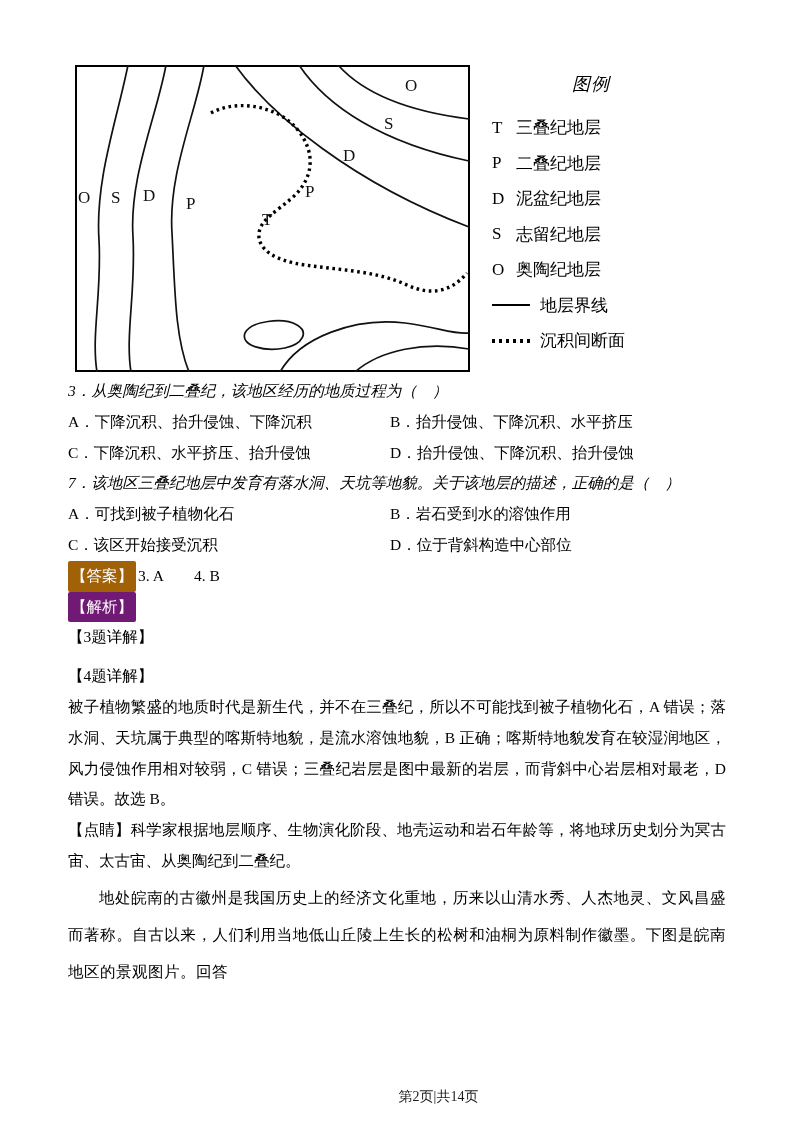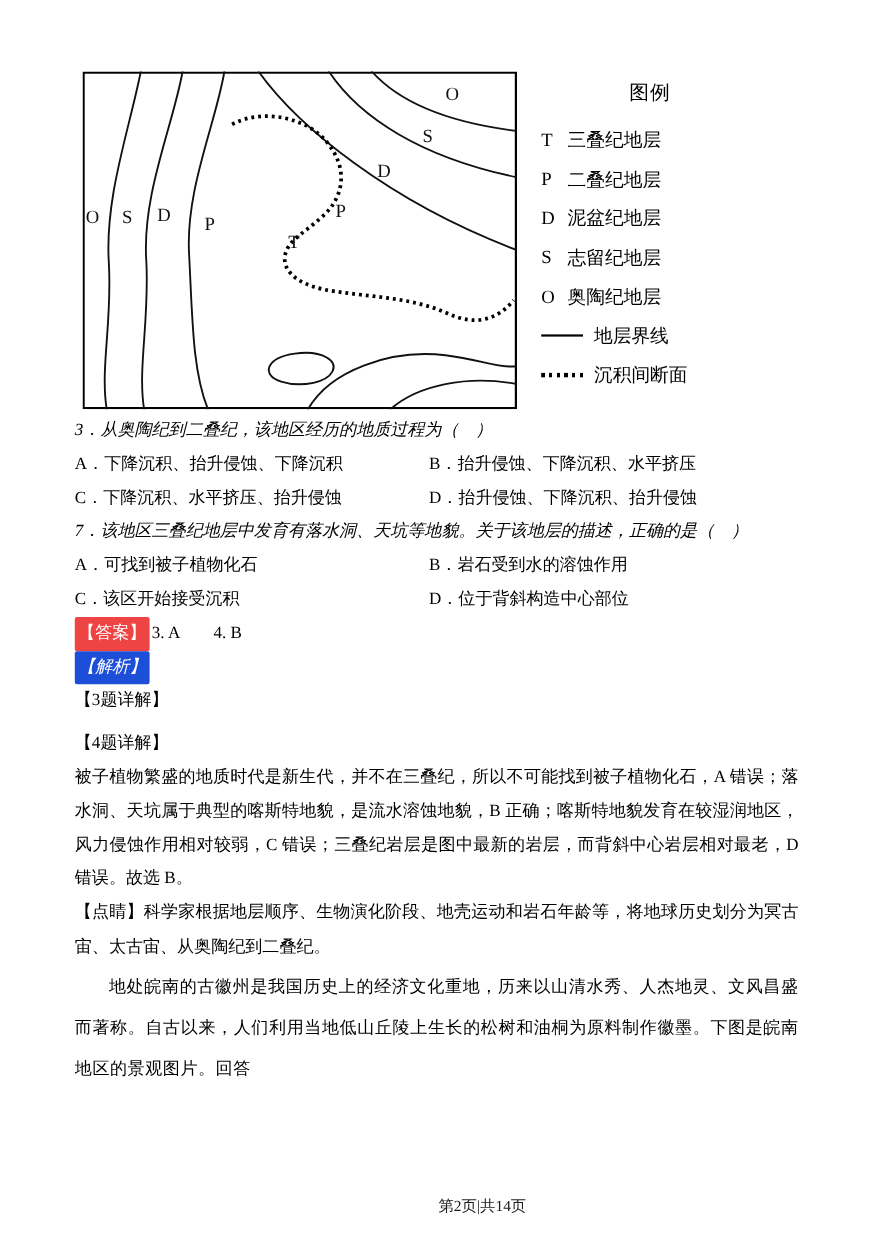--- a/index.html
+++ b/index.html
@@ -12,41 +12,41 @@
   .map {
     position:absolute; left:75px; top:65px; width:395px; height:307px;
   }
   .map svg { position:absolute; left:0; top:0; }
   .map-letter {
     position:absolute; font-size:17px; line-height:17px; color:#111;
     font-family:"Liberation Serif","DejaVu Serif",serif;
   }
   
   .legend { position:absolute; left:492px; top:72px; width:230px; }
-  .legend-title { font-size:18px; margin:0 0 14px 80px; letter-spacing:1px; }
+  .legend-title { font-size:18px; margin:0 0 14px 80px; letter-spacing:1px;font-style:italic; }
   .legend-item { display:flex; align-items:center; height:35.5px; font-size:17px; }
   .legend-sym { width:24px; font-size:17px; }
   .legend-line-solid { width:38px; border-top:2.2px solid #000; margin-right:10px; }
   .legend-line-dotted {
     width:38px; height:4px; margin-right:10px;
     background:repeating-linear-gradient(90deg,#000 0 3px,transparent 3px 7px);
   }
   
   .content {
     position:absolute; left:68px; top:376px; width:658px;
     font-size:15.5px; line-height:30.8px;
   }
   .content p { margin:0; }
   .stem { text-align:left;font-style:italic; }
   .opts { display:grid; grid-template-columns:322px 1fr; }
   .para { text-align:justify; }
   .mt8 { margin-top:8px !important; }
   .chip { display:inline-block; color:#fff; padding:0 3px; border-radius:2px; margin-right:2px; }
-  .chip-blue { background:#ef4444; }
-  .chip-teal { background:#1d4ed8;font-style:italic; }
+  .chip-blue { background:#a16207; }
+  .chip-teal { background:#701a75; }
   .prewrap { white-space:pre-wrap; }
   .passage {
     line-height:37px; text-indent:31px; text-align:justify;
     letter-spacing:0.5px; margin-top:2px !important;
   }
   
   .footer {
     position:absolute; bottom:16px; left:0; width:100%;
     text-align:center; font-size:14px; color:#1a1a1a;padding-left:42px;
   }

